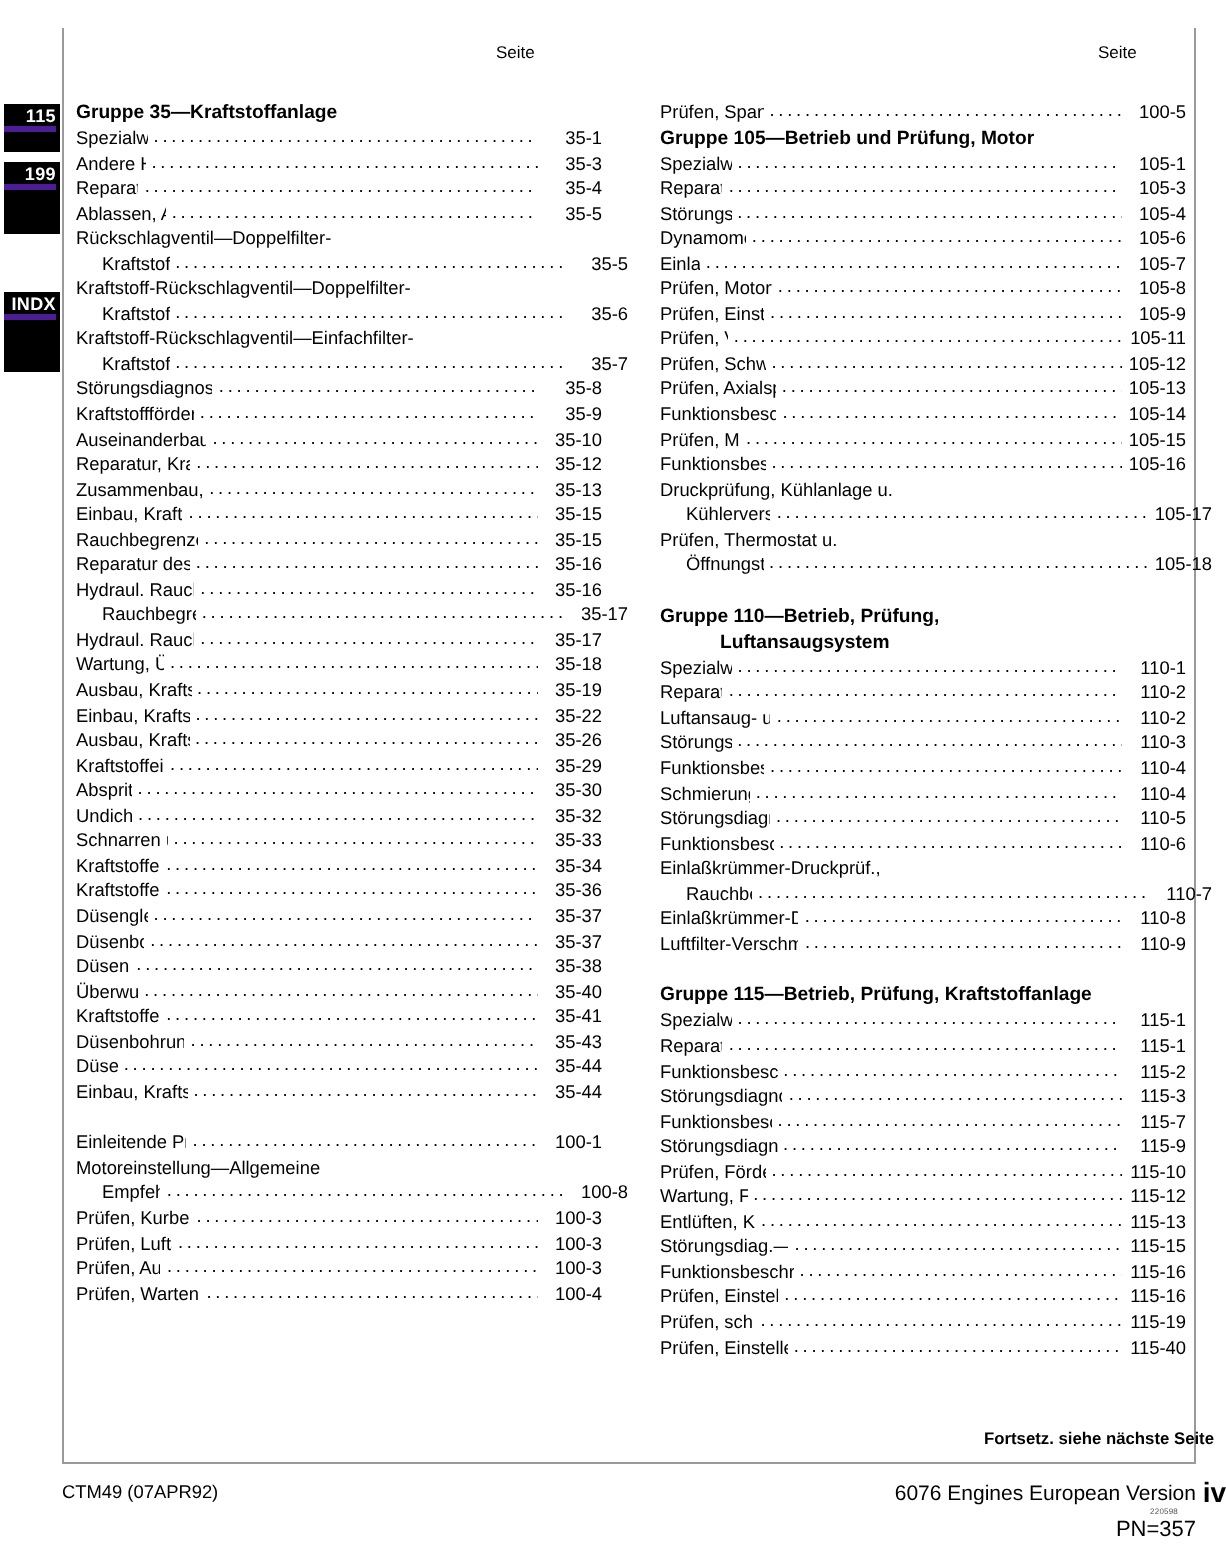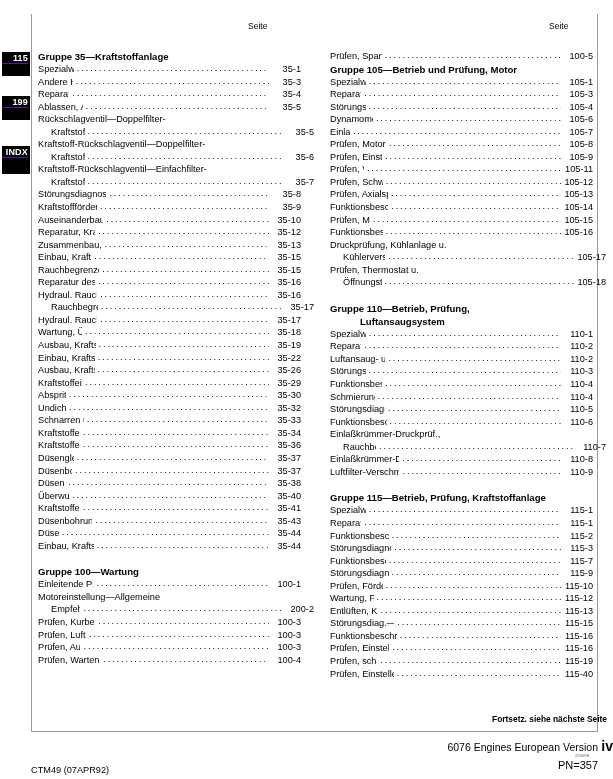--- a/index.html
+++ b/index.html
@@ -48,25 +48,25 @@
     letter-spacing: 0.2px;
     text-align: right;
     box-sizing: border-box;
     padding-right: 2px;
   }
   .tab .tab-label {
     display: block;
     position: relative;
     top: 1px;
     line-height: 10px;
-    border-bottom: 1px solid #4c1d95;
+    border-bottom: 3px solid #4c1d95;
   }
   #tab-0 { top: 52px;  height: 24px; }
-  #tab-1 { top: 96px;  height: 24px; }
-  #tab-2 { top: 146px; height: 28px; }
+  #tab-1 { top: 81px;  height: 36px; }
+  #tab-2 { top: 146px; height: 40px; }
 
   
   .seite-head {
     position: absolute;
     font-size: 8.5px;
     font-weight: normal;
     top: 21px;
   }
   #seite-left  { left: 248px; }
   #seite-right { left: 549px; }
@@ -133,21 +133,20 @@
     font-size: 8.4px;
     font-weight: bold;
     white-space: nowrap;
   }
 
   
   #footer { position: absolute; left: 0; top: 741px; width: 613px; height: 38px; }
   #doc-code {
     position: absolute; left: 31px; top: 0;
     font-size: 9.2px;
-    margin-top: 24px;
   }
   #folio {
     position: absolute; left: 0; top: -3px; width: 613px;
     text-align: right;
     font-size: 14px;
     font-weight: bold;
   }
   #edition {
     position: absolute; right: 15px; top: 0;
     font-size: 10.5px;
@@ -363,31 +362,30 @@
         <span class="t">Düsensitz</span>
         <span class="dots">..........................................................................................</span>
         <span class="p">35-44</span>
       </div>
       <div class="toc">
         <span class="t">Einbau, Kraftstoffeinspritzdüsen</span>
         <span class="dots">..........................................................................................</span>
         <span class="p">35-44</span>
       </div>
       <div class="spacer-lg"></div>
-      <div class="grp">Gruppe 100—Wartung</div>
       <div class="toc">
         <span class="t">Einleitende Prüfung des Motors</span>
         <span class="dots">..........................................................................................</span>
         <span class="p">100-1</span>
       </div>
       <div class="plain">Motoreinstellung—Allgemeine</div>
       <div class="toc cont-line">
         <span class="t">Empfehlungen</span>
         <span class="dots">..........................................................................................</span>
-        <span class="p">200-2</span>
+        <span class="p">100-8</span>
       </div>
       <div class="toc">
         <span class="t">Prüfen, Kurbelgehäuseentlüftung</span>
         <span class="dots">..........................................................................................</span>
         <span class="p">100-3</span>
       </div>
       <div class="toc">
         <span class="t">Prüfen, Luftansaugsystem</span>
         <span class="dots">..........................................................................................</span>
         <span class="p">100-3</span>

